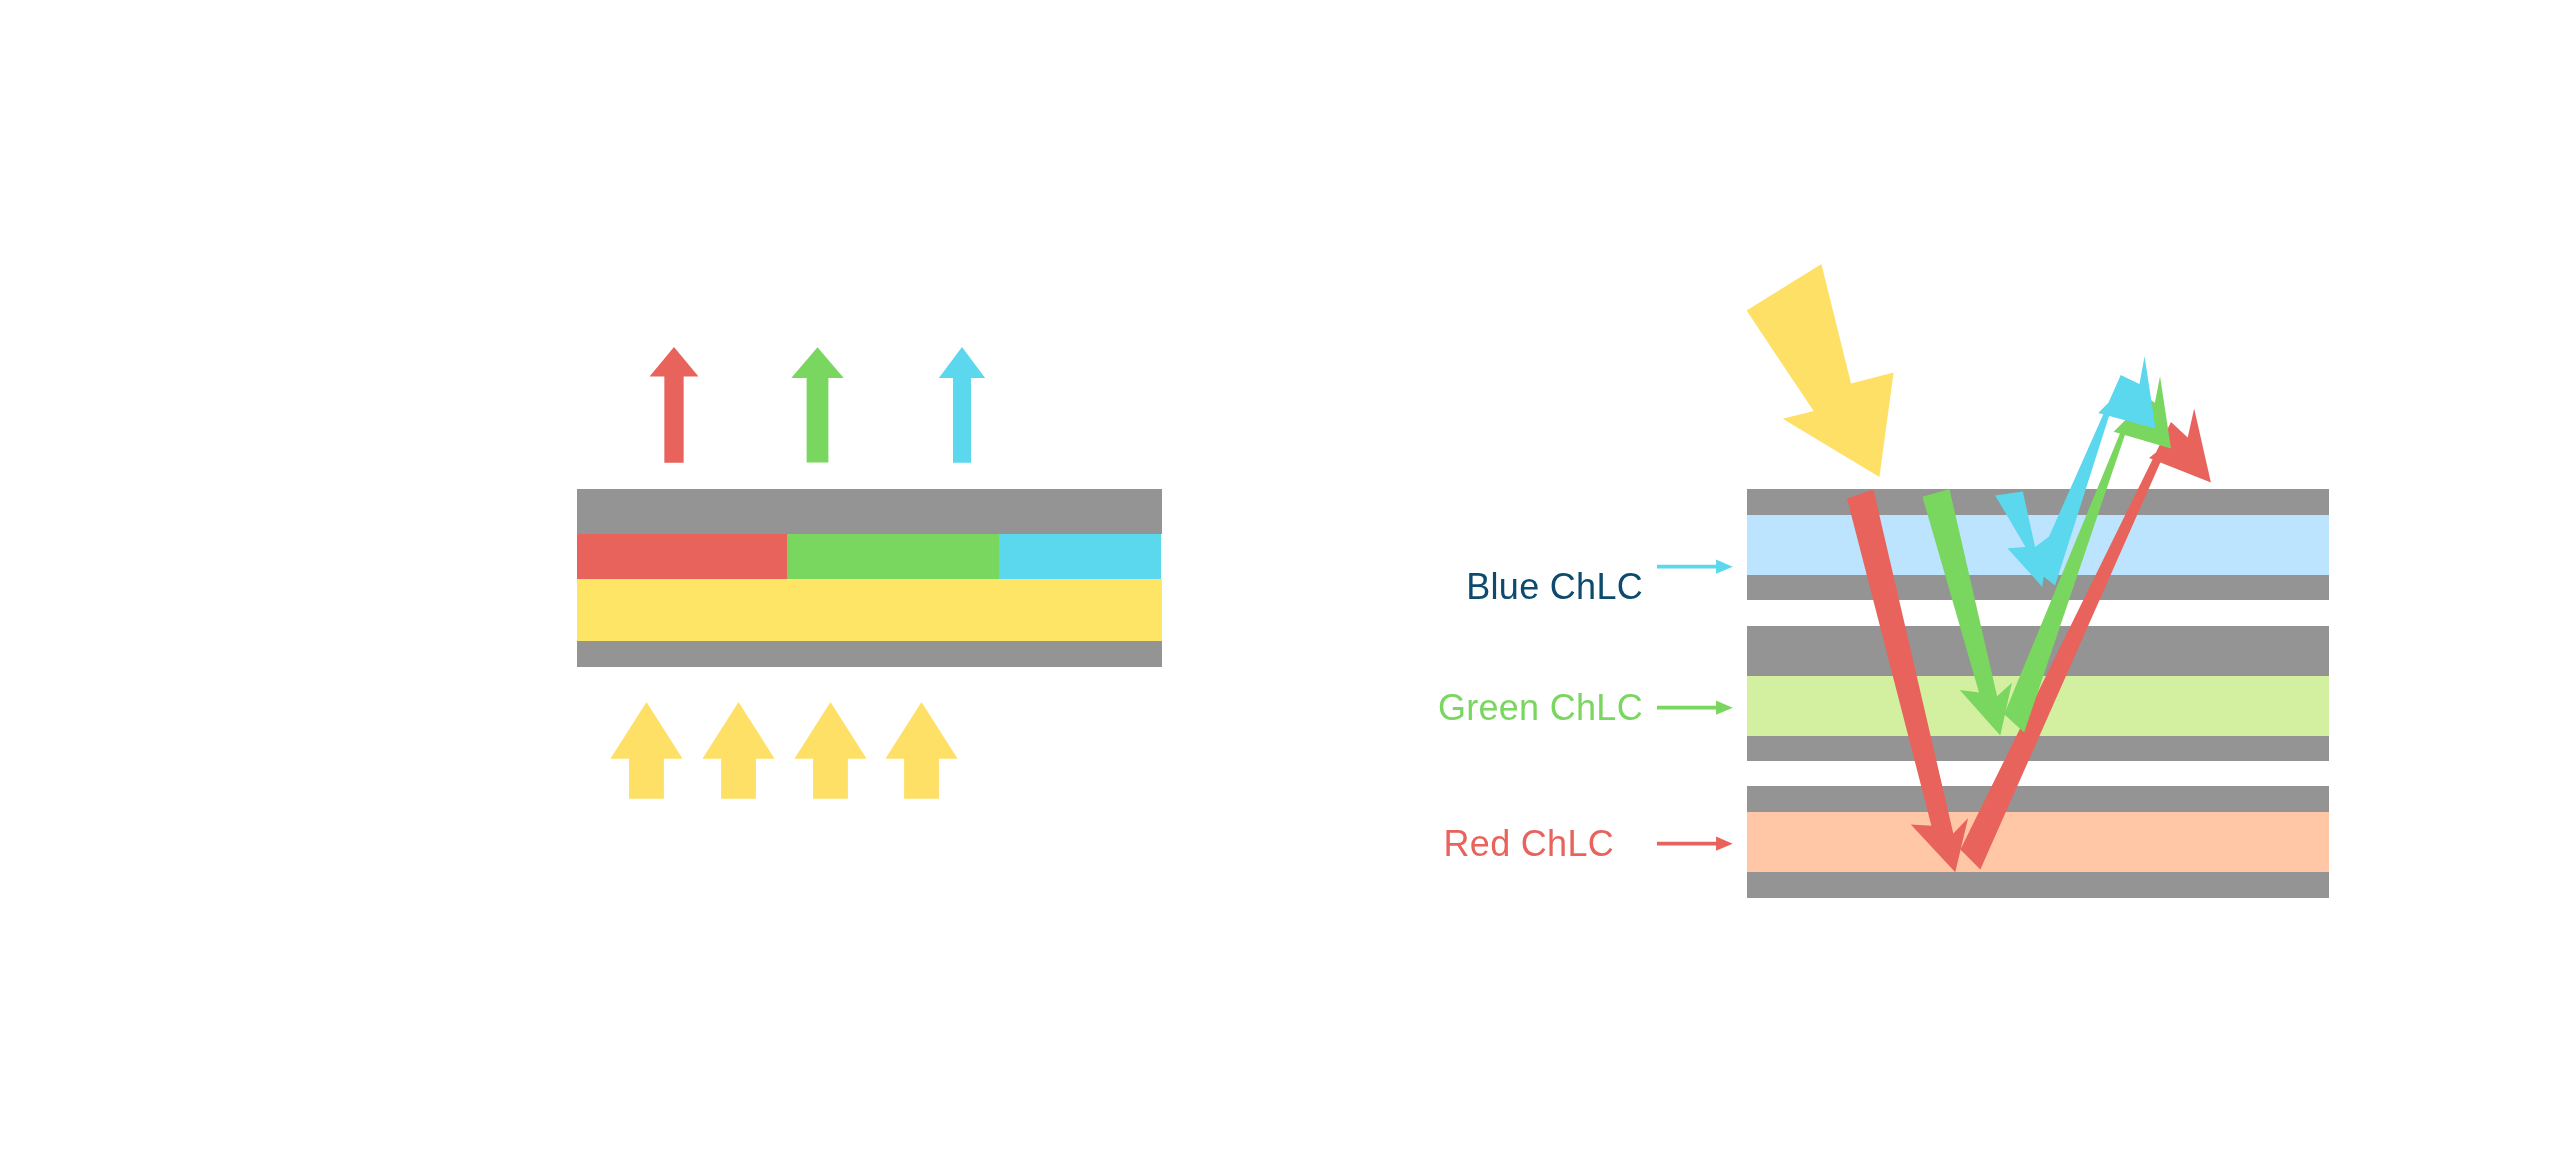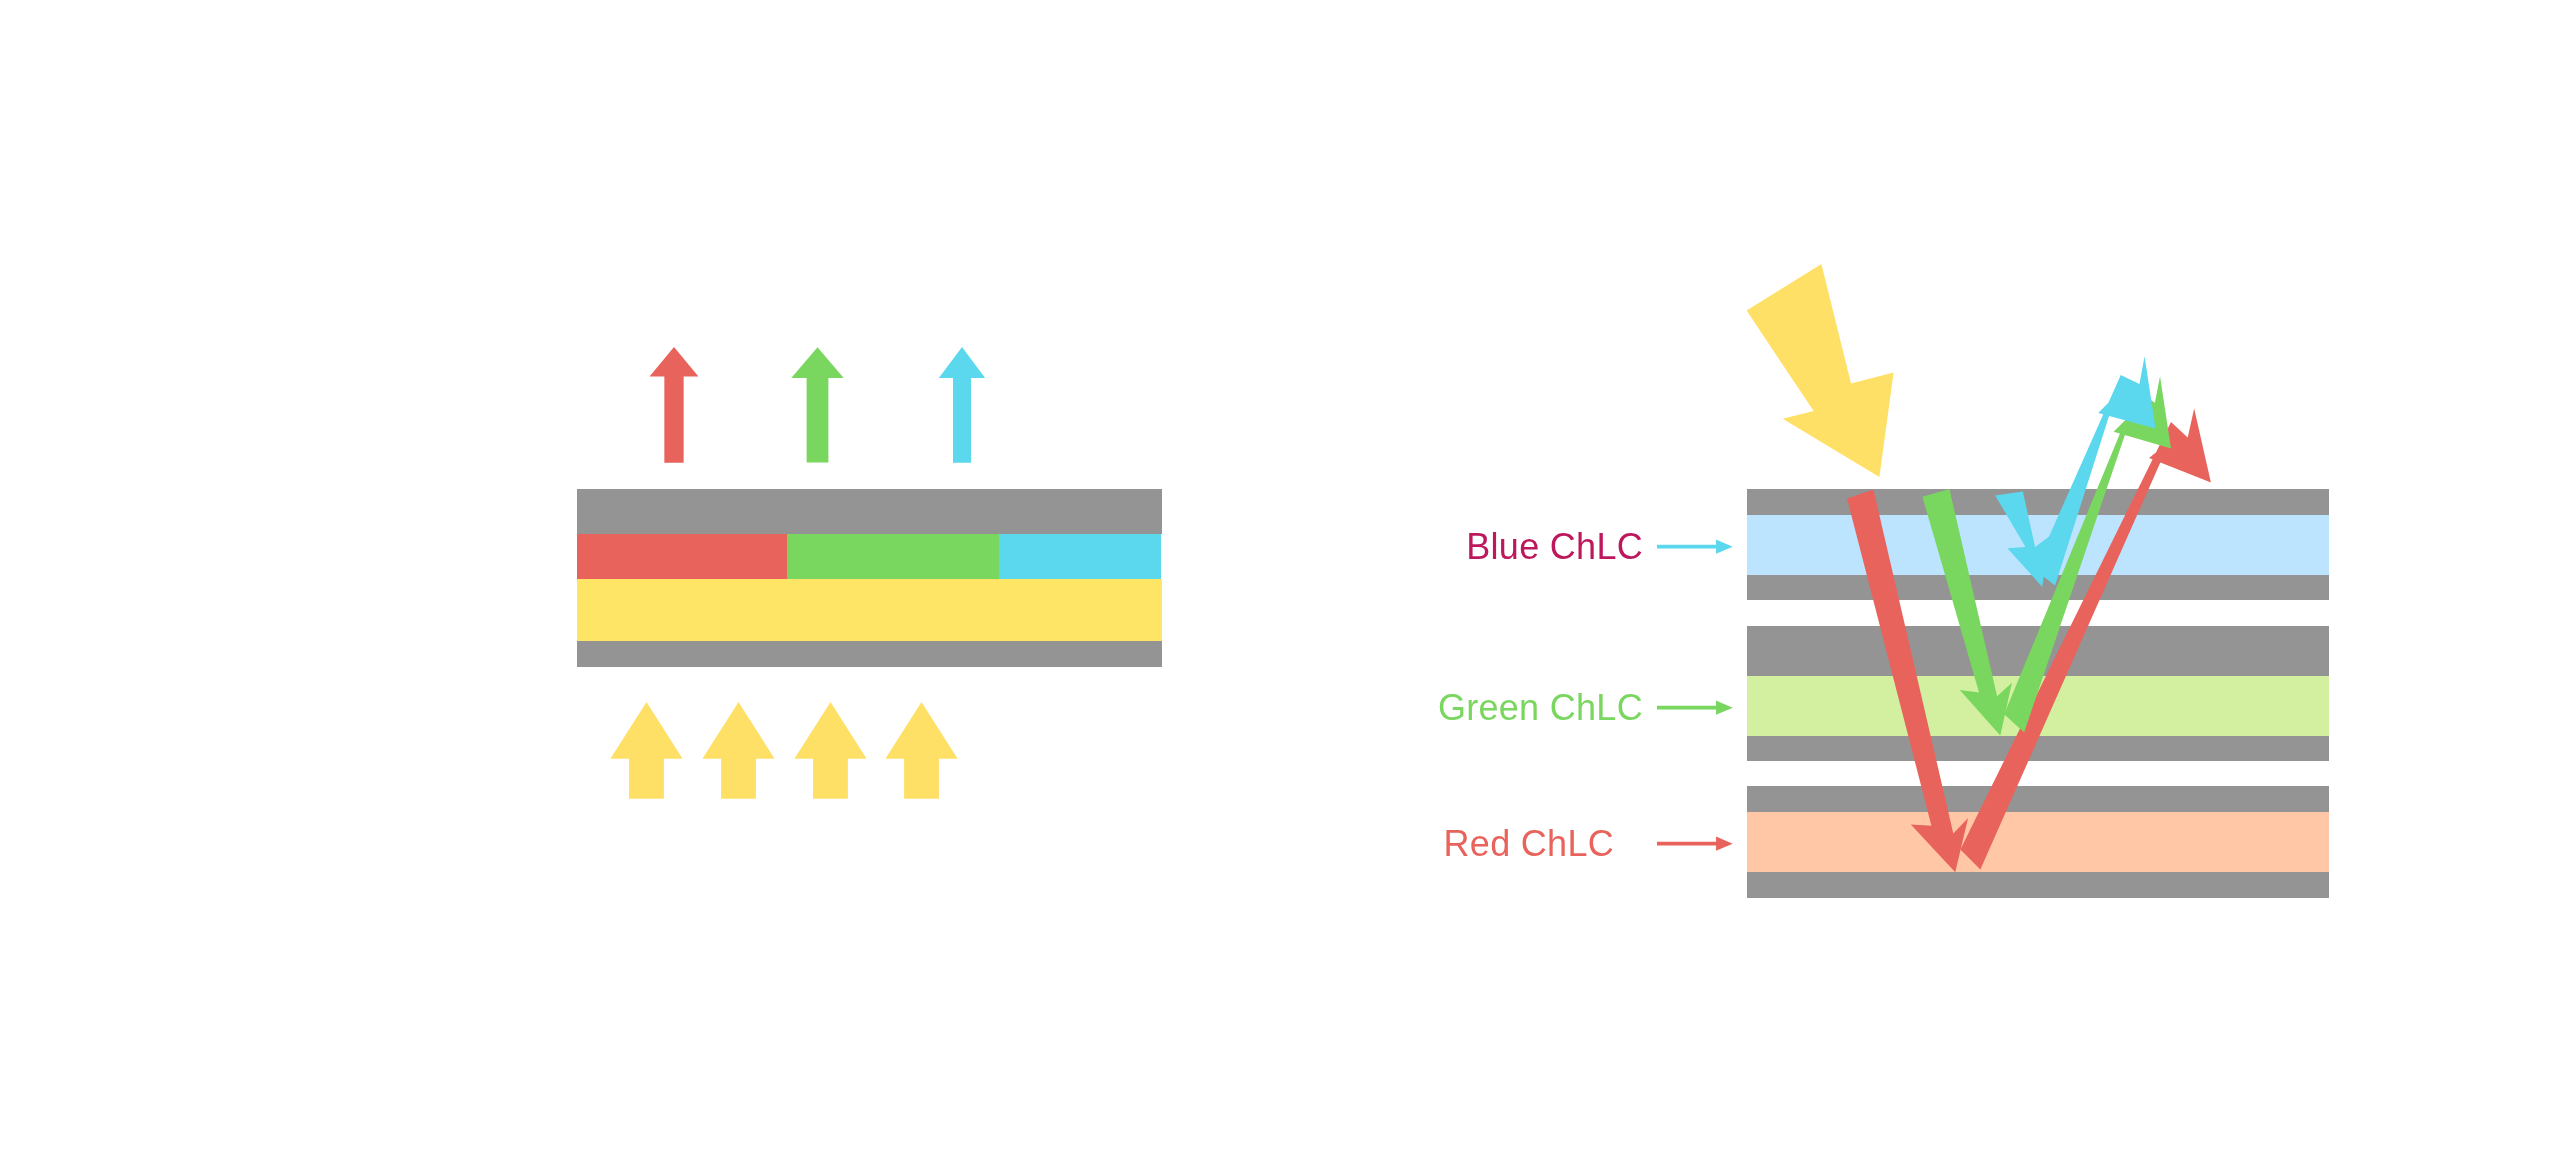--- a/index.html
+++ b/index.html
@@ -152,21 +152,21 @@
       <polygon fill="#79d65f" points="272,352 314,340 388,662 411,641 393,723 330,652 360,656"></polygon>
 
       <polygon fill="#79d65f" points="430,718 399,690 606,188 633,206 641,165 658,277 569,251 598,222"></polygon>
 
       <polygon fill="#5bd8ee" points="385,350 428,344 447,430 470,413 458,492 404,432 432,430"></polygon>
 
       <polygon fill="#5bd8ee" points="478,490 446,465 580,163 609,177 617,134 634,246 545,222 572,195"></polygon>
     </svg>
 
     <div class="lbl-row" style="left:-580px; top:256px; width:567px; justify-content:flex-end;">
-      <span class="lbl" style="position:relative; color:#be185d;">Blue ChLC</span>
+      <span class="lbl" style="position:relative; color:#0c4a6e;margin-top:40px;">Blue ChLC</span>
       <svg class="lbl-arrow" width="77" height="19.3" viewBox="0 0 120 30">
         <line x1="0" y1="15" x2="100" y2="15" stroke="#5bd8ee" stroke-width="6"></line>
         <polygon points="118,15 92,4 92,26" fill="#5bd8ee"></polygon>
       </svg>
     </div>
 
     <div class="lbl-row" style="left:-580px; top:417px; width:567px; justify-content:flex-end;">
       <span class="lbl" style="position:relative; color:#79d65f;">Green ChLC</span>
       <svg class="lbl-arrow" width="77" height="19.3" viewBox="0 0 120 30">
         <line x1="0" y1="15" x2="100" y2="15" stroke="#79d65f" stroke-width="6"></line>

